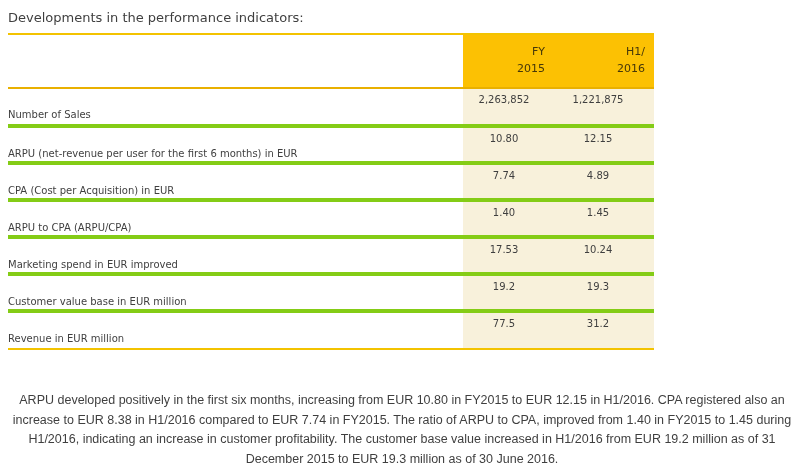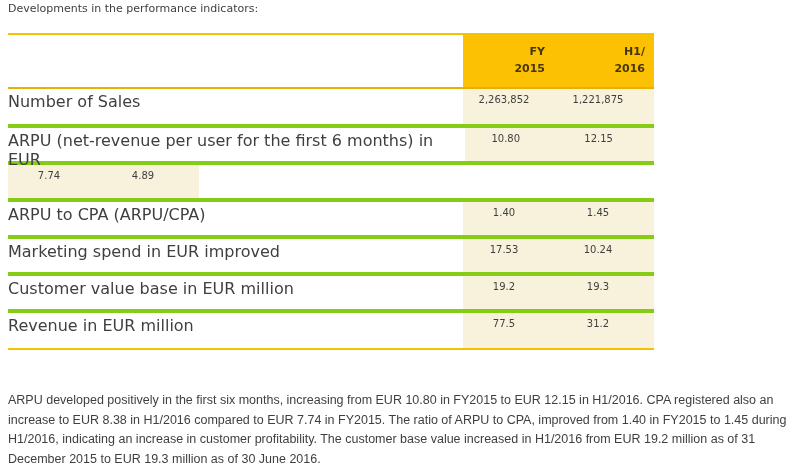--- a/index.html
+++ b/index.html
@@ -1,45 +1,45 @@
 <!DOCTYPE html>
 <html><head>
 <meta charset="utf-8">
 <style>
   * { margin: 0; padding: 0; box-sizing: border-box; }
   html, body { width: 800px; height: 476px; background: #ffffff; overflow: hidden;
     font-family: "DejaVu Sans", sans-serif; }
 
   .page { position: relative; width: 800px; height: 476px; background: #fff; }
 
-  .title { position: absolute; left: 8px; top: 2px; font-size: 11px; color: #3f3f3f; }
+  .title { position: absolute; left: 8px; top: 10px; font-size: 13px; color: #3f3f3f; }
 
   .ptable { position: absolute; left: 8px; top: 33px; width: 646px; }
 
   .hrow { display: flex; border-top: 2px solid #F3C300; border-bottom: 2px solid #E9B000; }
   .hlabel { flex: 1 1 auto; }
   .hcell { height: 52px; background: #FCC103; color: #45370a; font-size: 11px;
     line-height: 17px; text-align: right; padding-top: 8px; white-space: pre-line;
-    font-weight: bold; padding-left: 18px; }
+    font-weight: normal; padding-left: 18px; }
   .hc1 { width: 88px; padding-right: 6px; }
   .hc2 { width: 103px; padding-right: 9px; }
 
   .trow { display: flex; height: 35px; }
   .trow + .trow { border-top: 4px solid #84cc16; height: 37px; }
   .trow:last-child { height: 39px; }
   .tbody { border-bottom: 2px solid #F3C300; }
-  .tlabel { flex: 1 1 auto; font-size: 16px; color: #3f3f3f; padding-top: 3px; }
+  .tlabel { flex: 1 1 auto; font-size: 10px; color: #3f3f3f; padding-top: 20px; }
   .tval { font-size: 10px; color: #3f3f3f; text-align: center; padding-top: 5px;
     background: #F8F1DB; }
   .v1 { width: 88px; padding-right: 6px; }
   .v2 { width: 103px; padding-right: 9px; }
 
   .summary { position: absolute; left: 8px; top: 391px; width: 788px;
     font-family: "Liberation Sans", sans-serif; font-size: 12.5px; line-height: 19.5px;
-    color: #3f3f3f; text-align: left; }
+    color: #3f3f3f; text-align: center; }
 </style>
 </head>
 <body>
 
 <div class="page">
 
   <div class="title">Developments in the performance indicators:</div>
 
   <div class="ptable">
 
@@ -59,20 +59,21 @@
         <div class="tval v2">1,221,875</div>
       </div>
 
       <div class="trow">
         <div class="tlabel">ARPU (net-revenue per user for the first 6 months) in EUR</div>
         <div class="tval v1">10.80</div>
         <div class="tval v2">12.15</div>
       </div>
 
       <div class="trow">
+        <div class="tlabel">CPA (Cost per Acquisition) in EUR</div>
         <div class="tval v1">7.74</div>
         <div class="tval v2">4.89</div>
       </div>
 
       <div class="trow">
         <div class="tlabel">ARPU to CPA (ARPU/CPA)</div>
         <div class="tval v1">1.40</div>
         <div class="tval v2">1.45</div>
       </div>
 

